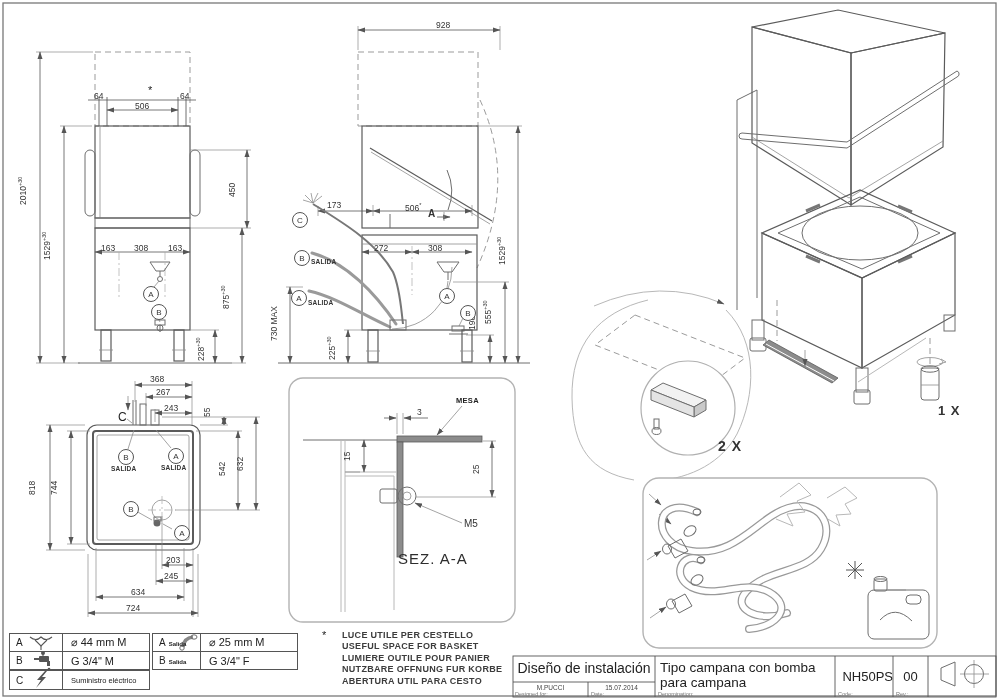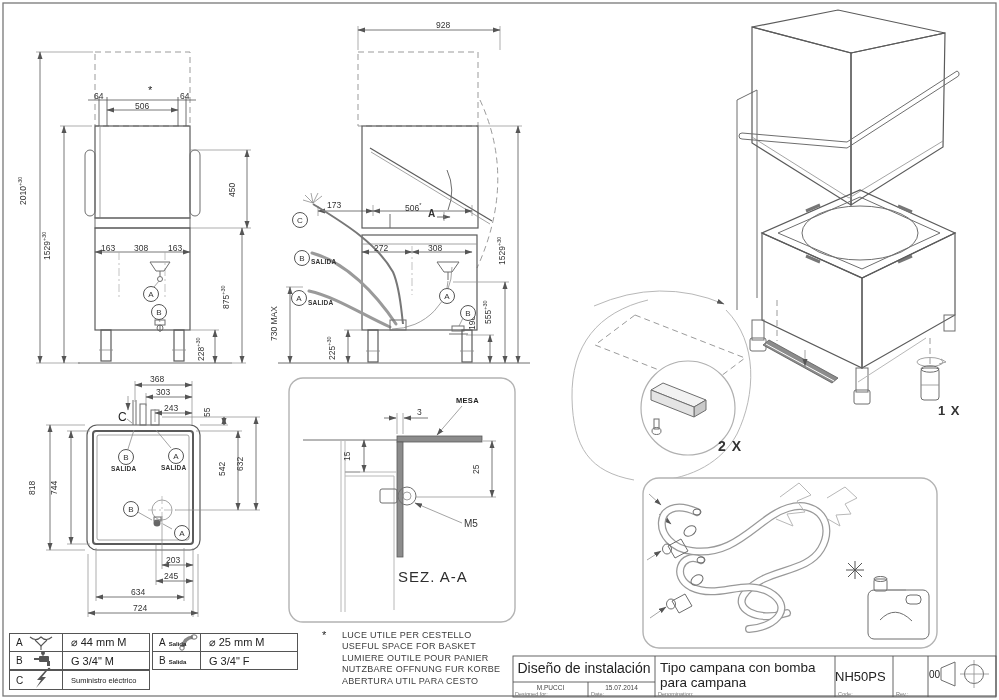--- a/index.html
+++ b/index.html
@@ -32,37 +32,37 @@
   .sup{font-size:5.5px;vertical-align:4px;}
   .star{position:absolute;font-size:11px;color:#222;}
   .co{position:absolute;width:14px;height:14px;border:1px solid #555;border-radius:50%;
       background:#fff;font-size:8px;color:#333;display:flex;align-items:center;justify-content:center;}
   .sm{position:absolute;font-size:6.5px;font-weight:700;color:#333;letter-spacing:.2px;}
   .big{position:absolute;font-size:12px;color:#222;}
   .seca{position:absolute;font-size:10px;font-weight:700;color:#333;}
   .qty{position:absolute;font-size:14px;font-weight:600;color:#333;letter-spacing:1px;}
   .mesa{position:absolute;font-size:7.5px;font-weight:700;color:#222;letter-spacing:.3px;}
   .seztitle{position:absolute;font-size:15px;color:#2e2e2e;letter-spacing:1px;}
-  .notes{position:absolute;font-size:9px;color:#3c3c3c;letter-spacing:.3px;line-height:11.4px;}
+  .notes{position:absolute;font-size:9px;color:#3c3c3c;letter-spacing:.3px;line-height:11.4px;font-weight:bold;}
   
   .lgbox{position:absolute;border:1px solid #555;display:flex;flex-direction:column;}
   .lgrow{display:flex;flex:1;align-items:center;}
   .lgrow + .lgrow{border-top:1px solid #555;}
   .lgkey{width:53px;height:100%;border-right:1px solid #555;display:flex;align-items:center;
          padding-left:6px;box-sizing:border-box;font-size:10px;color:#222;}
   .lgkey.rt{width:48px;}
   .lgval{flex:1;display:flex;align-items:center;padding-left:8px;font-size:11px;color:#222;}
   .lgsub{font-size:6px;font-weight:700;margin-left:3px;margin-top:3px;}
   .lgval.small{font-size:7.5px;}
   
   .tb-text{position:absolute;color:#222;}
   .tb-title{font-size:14px;width:142px;text-align:center;}
   .tb-denom{font-size:13.5px;}
-  .tb-code{font-size:13px;width:58px;text-align:left;}
-  .tb-rev{font-size:10px;width:35px;text-align:center;padding-left:24px;}
+  .tb-code{font-size:13px;width:58px;text-align:right;}
+  .tb-rev{font-size:13px;width:35px;text-align:center;}
   .tb-small{font-size:6.5px;color:#444;}
   .tb-lbl{font-size:5.5px;color:#777;}
 </style>
 </head>
 <body>
 
 <div id="sheet">
 
 <svg width="999" height="700" viewBox="0 0 999 700">
 <defs>
@@ -395,46 +395,46 @@
 <span class="dl v" style="left:279px;top:331px">730 MAX</span>
 <span class="dl v" style="left:337px;top:347px"><span>225</span><span class="sup">+30</span></span>
 <span class="dl v" style="left:477px;top:317px"><span>198</span><span class="sup">+30</span></span>
 <span class="dl v" style="left:493px;top:311px"><span>555</span><span class="sup">+30</span></span>
 <span class="dl v" style="left:507px;top:252px"><span>1529</span><span class="sup">+30</span></span>
 <span class="co" style="left:439px;top:288px">A</span>
 <span class="co" style="left:460px;top:305px">B</span>
 
 
 <span class="dl" style="left:150px;top:374px">368</span>
-<span class="dl" style="left:156px;top:387px">303</span>
+<span class="dl" style="left:156px;top:387px">267</span>
 <span class="dl" style="left:164px;top:403px">243</span>
 <span class="dl v" style="left:212px;top:407px">55</span>
 <span class="dl v" style="left:37px;top:485px">818</span>
 <span class="dl v" style="left:59px;top:485px">744</span>
 <span class="dl v" style="left:227px;top:466px">542</span>
 <span class="dl v" style="left:245px;top:461px">632</span>
 <span class="dl" style="left:166px;top:555px">203</span>
 <span class="dl" style="left:164px;top:571px">245</span>
 <span class="dl" style="left:131px;top:587px">634</span>
-<span class="dl" style="left:133px;top:603px">724</span>
+<span class="dl" style="left:126px;top:603px">724</span>
 <span class="big" style="left:118px;top:410px">C</span>
 <span class="co" style="left:118px;top:449px">B</span>
 <span class="sm" style="left:111px;top:465px">SALIDA</span>
 <span class="co" style="left:168px;top:448px">A</span>
 <span class="sm" style="left:161px;top:464px">SALIDA</span>
 <span class="co" style="left:123px;top:501px">B</span>
 <span class="co" style="left:174px;top:525px">A</span>
 
 
 <span class="mesa" style="left:456px;top:396px">MESA</span>
 <span class="dl" style="left:417px;top:407px">3</span>
 <span class="dl v" style="left:352px;top:451px">15</span>
 <span class="dl v" style="left:481px;top:464px">25</span>
 <span class="dl" style="left:464px;top:519px;font-size:10px">M5</span>
-<span class="seztitle" style="left:398px;top:568px">SEZ. A-A</span>
+<span class="seztitle" style="left:398px;top:550px">SEZ. A-A</span>
 
 
 <span class="qty" style="left:718px;top:438px">2 X</span>
 <span class="qty" style="left:938px;top:403px;font-size:13px">1 X</span>
 
 
 <span class="star" style="left:322px;top:629px">*</span>
 <div class="notes" style="left:342px;top:630px">
   <div>LUCE UTILE PER CESTELLO</div>
   <div>USEFUL SPACE FOR BASKET</div>

